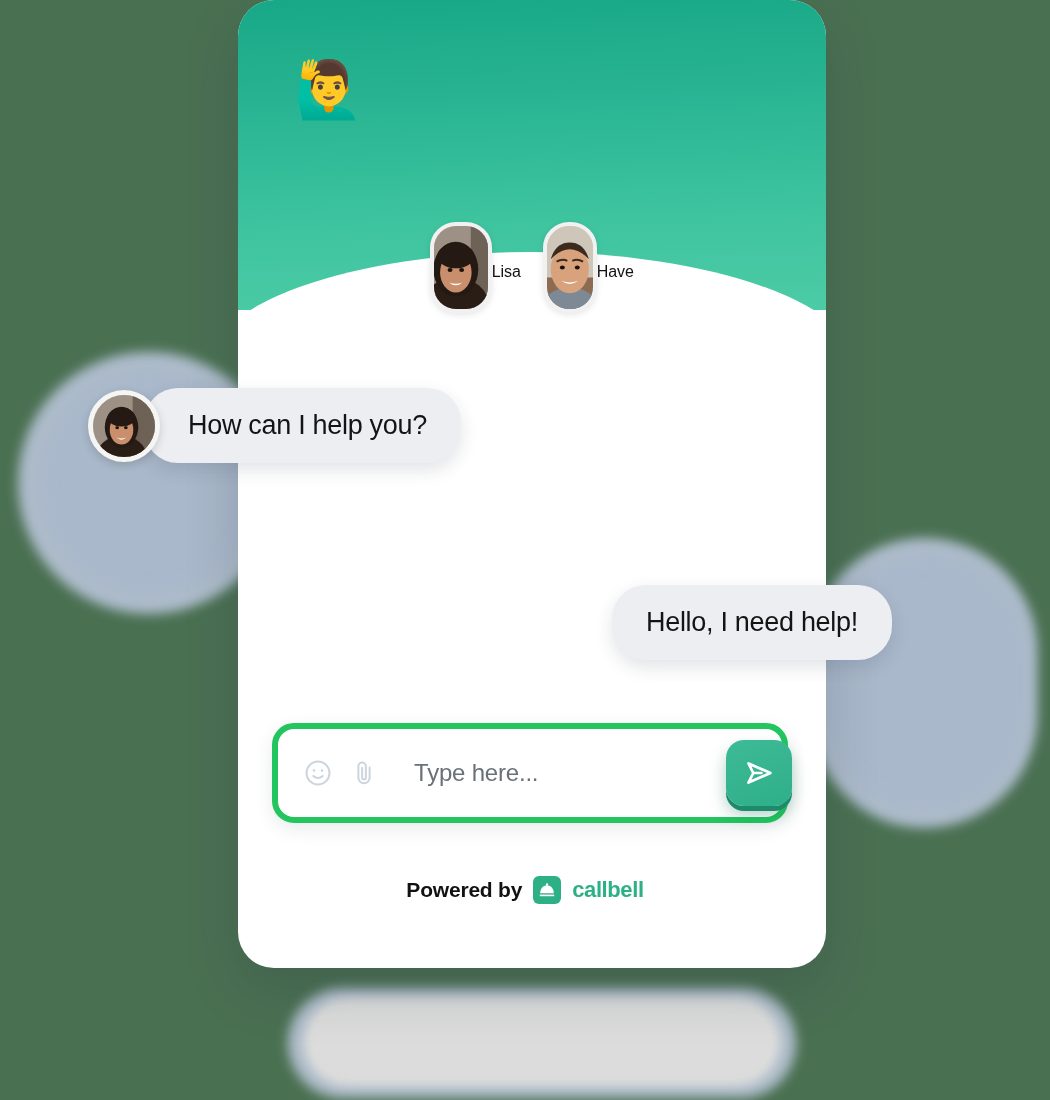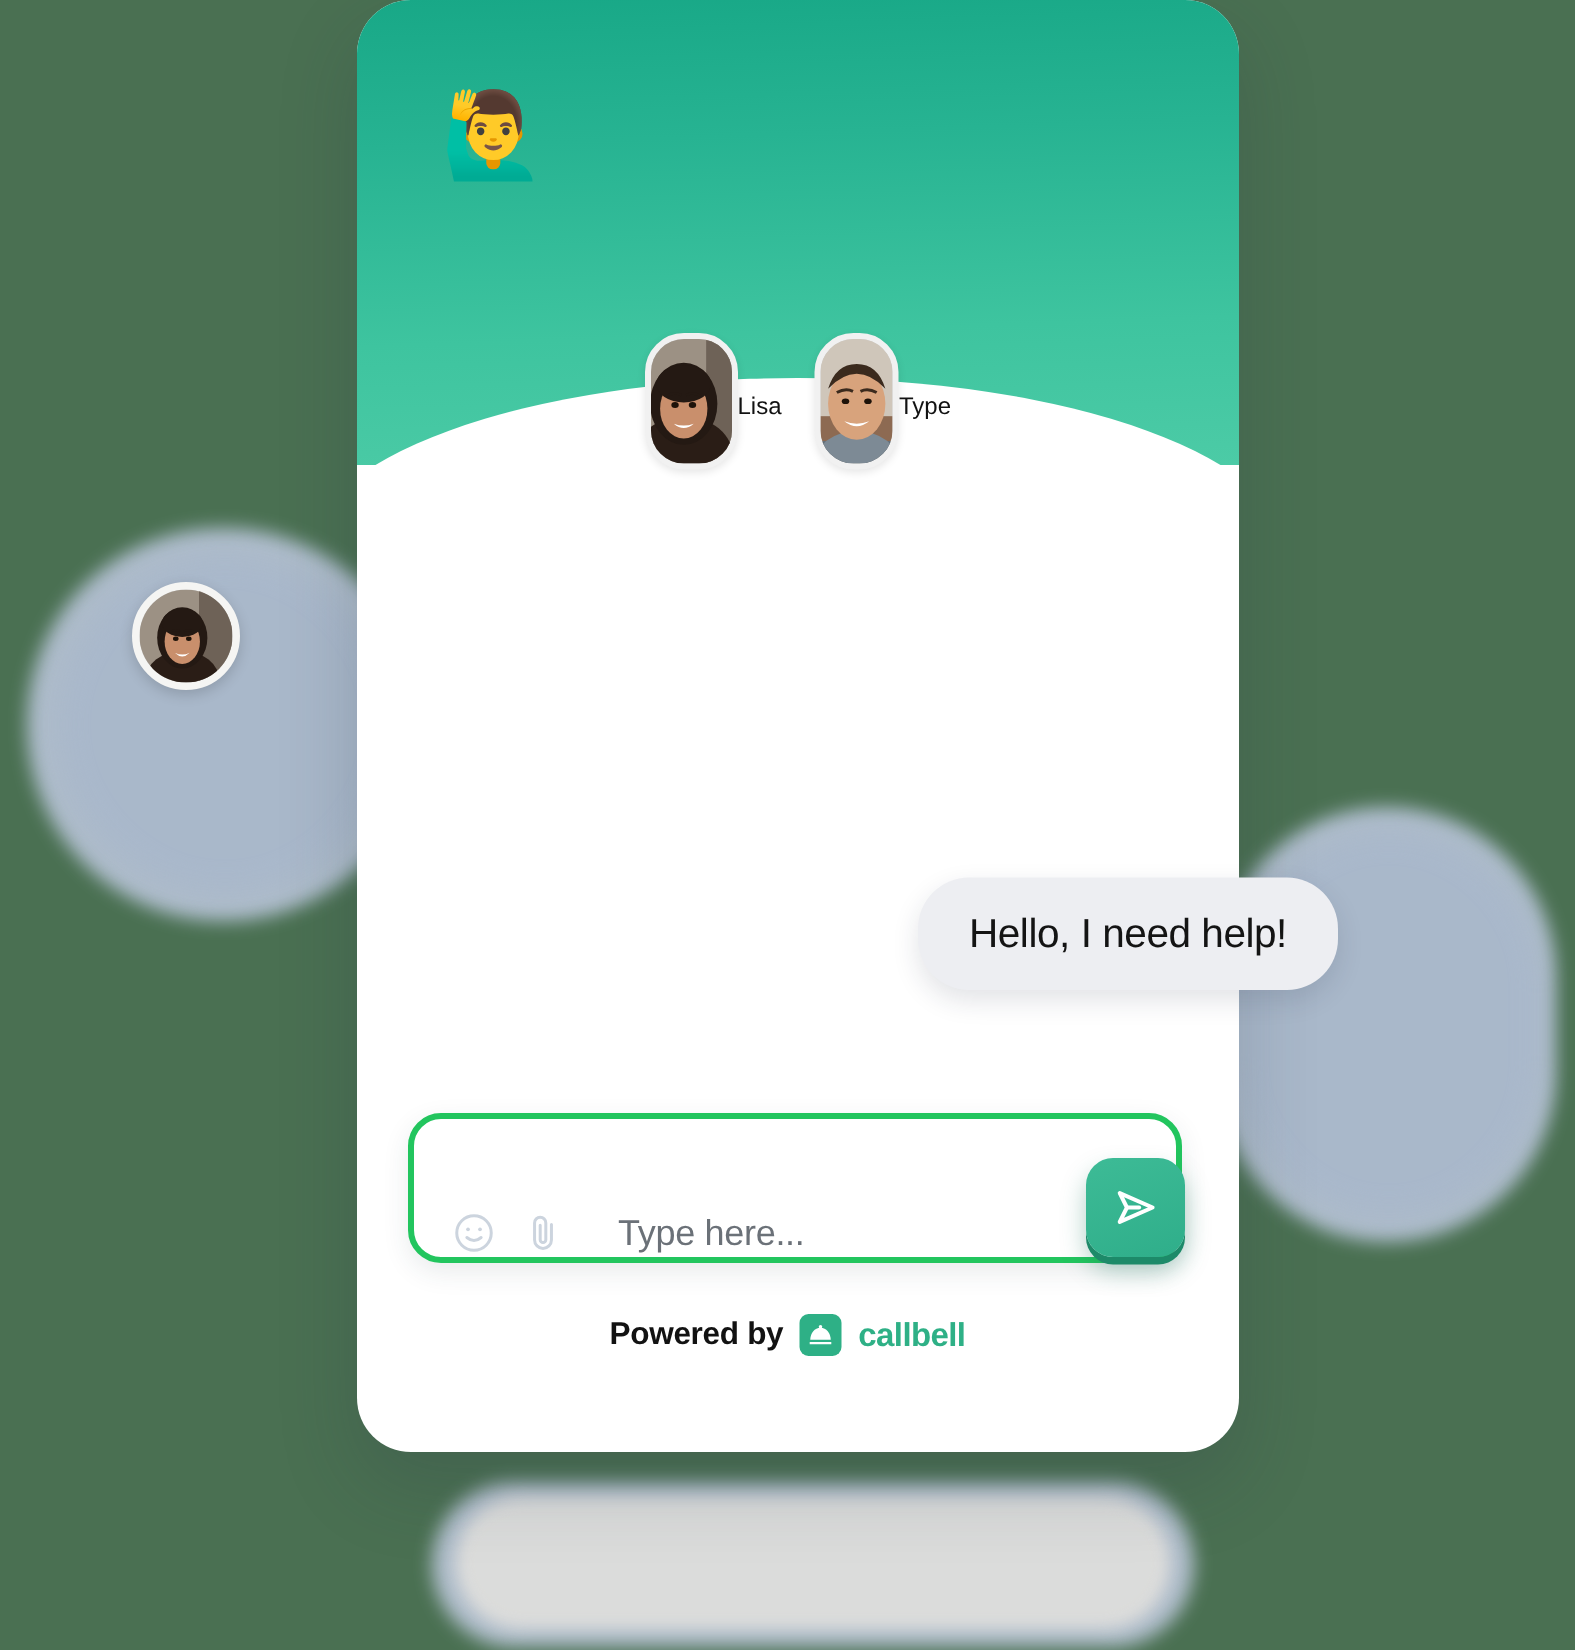--- a/index.html
+++ b/index.html
@@ -212,29 +212,29 @@
     z-index: 8;
   }
   .msg-out .bubble {
     background: #edeef2;
   }
 
   
   .composer {
     position: absolute;
     left: 272px;
-    top: 742px;
+    top: 723px;
     width: 516px;
     height: 100px;
     background: #ffffff;
-    border: 4px solid #22c55e;
+    border: 6px solid #22c55e;
     border-radius: 22px;
     box-shadow: 0 6px 18px rgba(40,55,70,.10);
     display: flex;
-    align-items: flex-end;
+    align-items: center;
     z-index: 8;
     box-sizing: border-box;
   }
   .composer-icons {
     display: flex;
     align-items: center;
     gap: 14px;
     margin-left: 24px;
   }
   .icon-btn {
@@ -355,21 +355,21 @@
           <ellipse cx="50" cy="100" rx="34" ry="26" fill="#7d8a95"></ellipse>
           <ellipse cx="50" cy="52" rx="23" ry="29" fill="#d8a37c"></ellipse>
           <path d="M27 40 q23 -24 46 0 q-6 -20 -23 -20 q-17 0 -23 20Z" fill="#3b2a1d"></path>
           <ellipse cx="41" cy="50" rx="3" ry="2.3" fill="#1d1209"></ellipse>
           <ellipse cx="59" cy="50" rx="3" ry="2.3" fill="#1d1209"></ellipse>
           <path d="M40 66 Q50 74 60 66 Q50 70 40 66Z" fill="#fff"></path>
           <path d="M34 43 q7 -4 13 -1" stroke="#3b2a1d" stroke-width="2.4" fill="none"></path>
           <path d="M53 42 q6 -3 13 1" stroke="#3b2a1d" stroke-width="2.4" fill="none"></path>
         </svg>
       </div>
-      <div class="agent-name">Type</div>
+      <div class="agent-name">Have</div>
     </div>
 
 
 
   </div>
 </div>
 
 <div class="msg-in">
   <div class="avatar">
     <svg viewBox="0 0 100 100" preserveAspectRatio="xMidYMid slice">
@@ -379,20 +379,21 @@
       <ellipse cx="46" cy="52" rx="27" ry="33" fill="#241913"></ellipse>
       <ellipse cx="46" cy="56" rx="19" ry="24" fill="#c98f6c"></ellipse>
       <ellipse cx="46" cy="36" rx="22" ry="15" fill="#241913"></ellipse>
       <ellipse cx="39" cy="53" rx="3" ry="2.4" fill="#1d1209"></ellipse>
       <ellipse cx="53" cy="53" rx="3" ry="2.4" fill="#1d1209"></ellipse>
       <path d="M38 68 Q46 76 54 68 Q46 72 38 68Z" fill="#fff"></path>
       <path d="M32 46 q6 -4 12 -1" stroke="#241913" stroke-width="2" fill="none"></path>
       <path d="M48 45 q6 -3 12 1" stroke="#241913" stroke-width="2" fill="none"></path>
     </svg>
   </div>
+  <div class="bubble">How can I help you?</div>
 </div>
 
 <div class="msg-out">
   <div class="bubble">Hello, I need help!</div>
 </div>
 
 <div class="composer">
   <div class="composer-icons">
     <div class="icon-btn">
       <svg width="30" height="30" viewBox="0 0 24 24" fill="none" stroke="currentColor" stroke-width="1.6">

